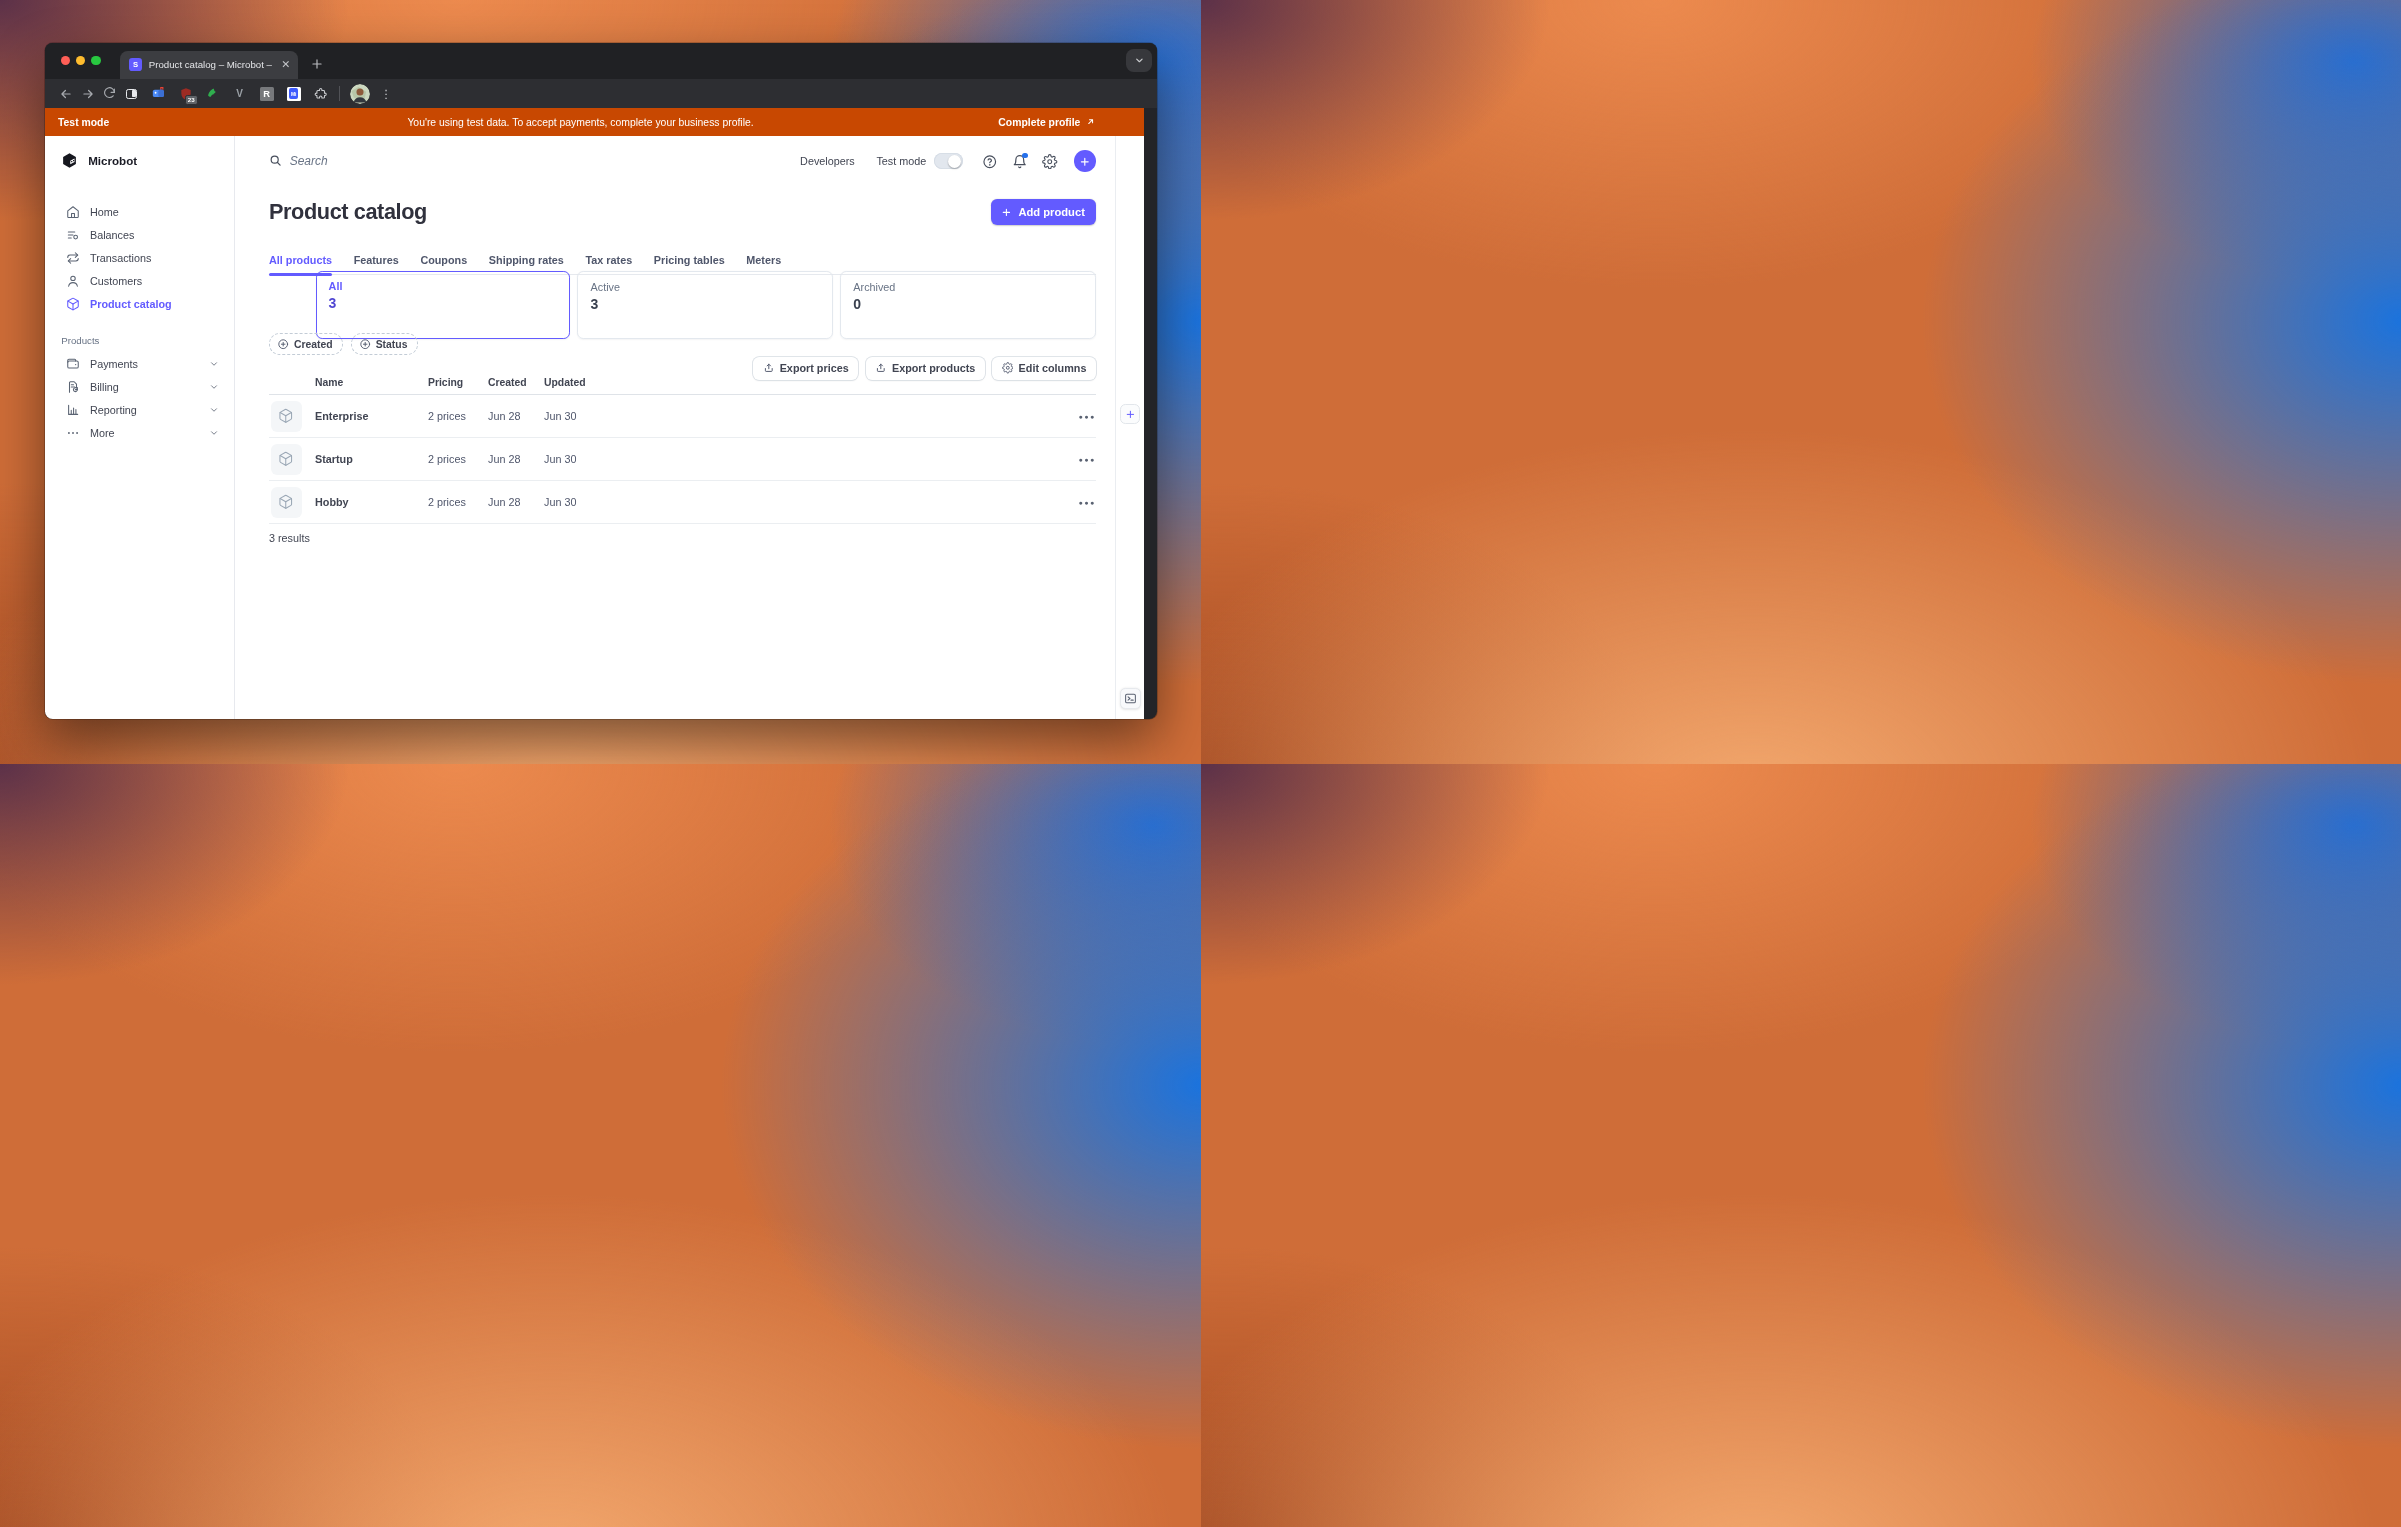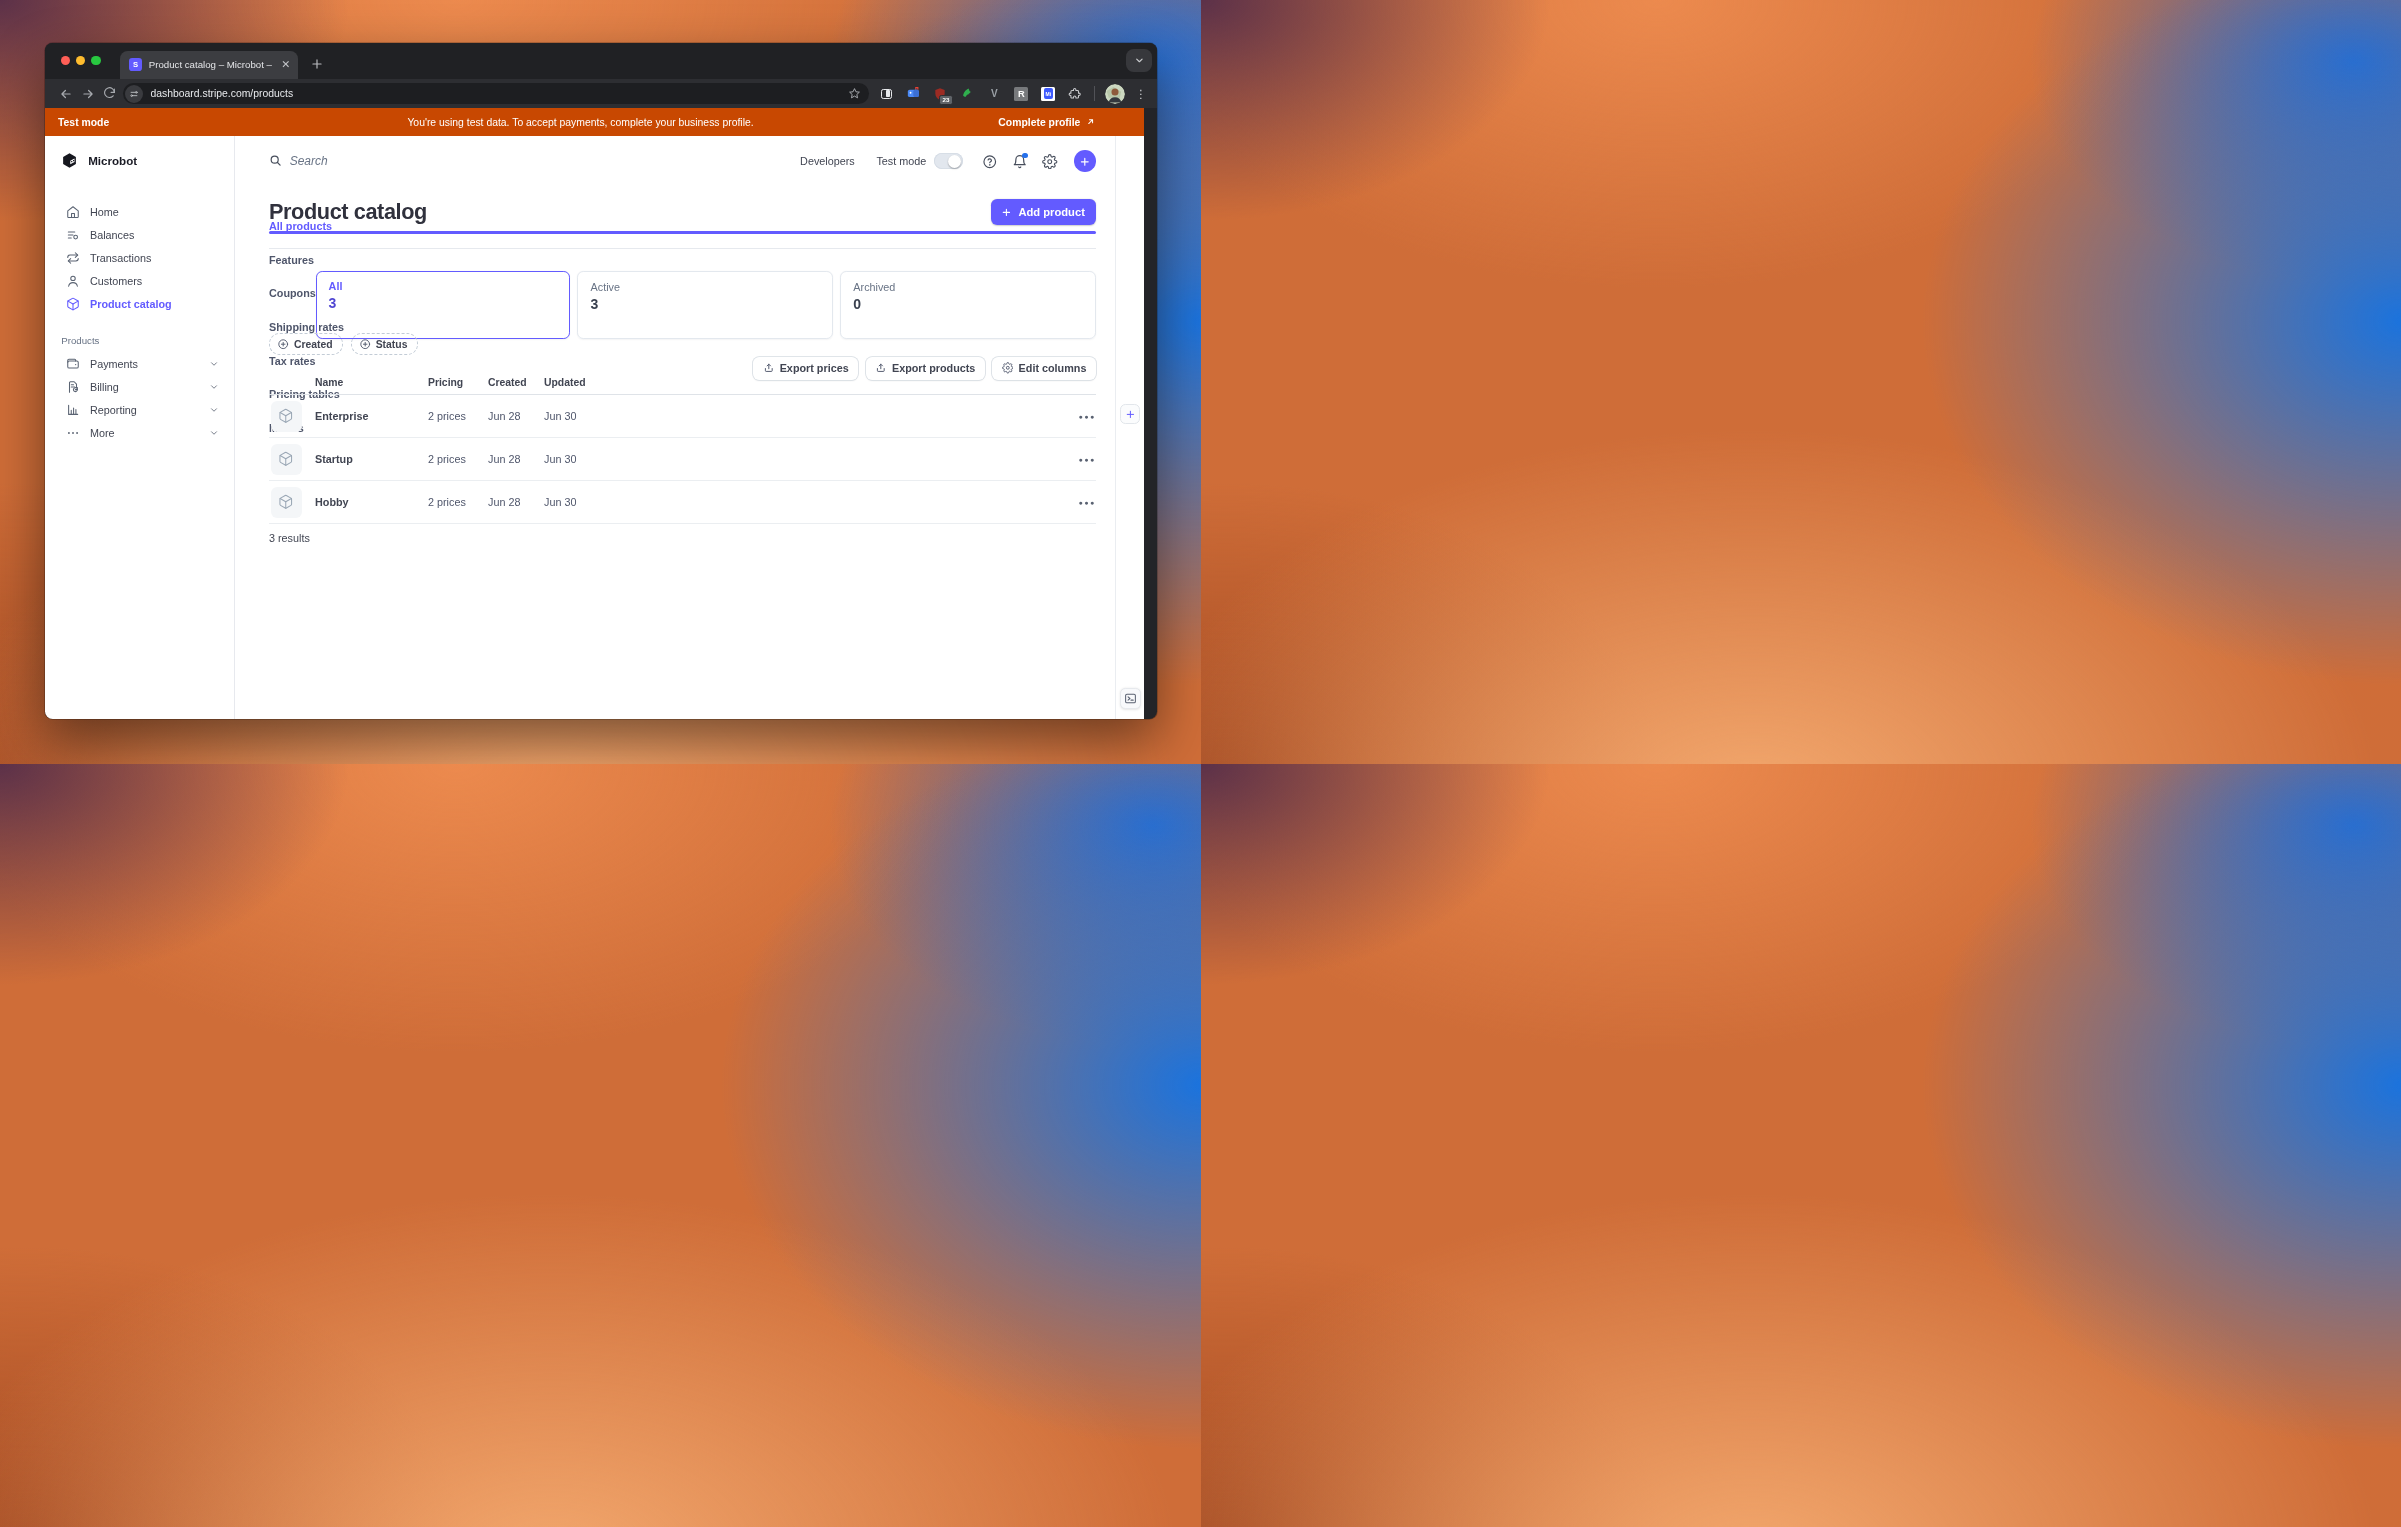--- a/index.html
+++ b/index.html
@@ -110,22 +110,22 @@
   .belldot { position:absolute; right:0.8px; top:0; width:5.4px; height:5.4px; border-radius:50%; background:#2570eb; }
   .plusbtn { width:21.7px; height:21.7px; border-radius:50%; background:#635BFF; color:#fff; display:flex;
     align-items:center; justify-content:center; margin-left:15.5px; }
 
   .titlerow { position:absolute; left:34px; right:19.3px; top:59px; height:34px; display:flex; align-items:center; }
   .pagetitle { font-size:21.7px; font-weight:bold; color:#30313D; letter-spacing:-0.4px; }
   .addproduct { margin-left:auto; height:26px; background:#635BFF; border-radius:6.2px; color:#fff;
     font-size:11.2px; font-weight:bold; display:flex; align-items:center; gap:6.2px; padding:0 10.8px;
     box-shadow:0 0.8px 1.5px rgba(0,0,0,.2); }
 
-  .tabsrow { position:absolute; left:34px; right:19.3px; top:84px; height:29px; display:flex; gap:21.7px;
-    border-bottom:0.8px solid #e6e9ee;flex-direction:column; }
+  .tabsrow { position:absolute; left:34px; right:19.3px; top:110px; height:29px; display:flex; gap:21.7px;
+    border-bottom:0.8px solid #e6e9ee; }
   .ptab { font-size:10.8px; font-weight:bold; color:#4f566b; display:flex; align-items:center; position:relative; cursor:default; }
   .ptab.active { color:#635BFF; }
   .ptab.active::after { content:""; position:absolute; left:0; right:0; bottom:-1.5px; height:2.3px;
     border-radius:1.5px; background:#635BFF; }
 
   .cards { position:absolute; left:34px; right:19.3px; top:135px; height:68px; display:flex; gap:7px;padding-left:47px; }
   .fcard { flex:1; border-radius:6.2px; border:0.8px solid #e3e8ee; box-shadow:0 0.8px 1.5px rgba(48,49,61,.05);
     padding:8.5px 12.4px; }
   .fcard .cl { font-size:10.8px; color:#687385; }
   .fcard .cv { font-size:14px; font-weight:bold; color:#39404f; margin-top:3.1px; }
@@ -199,34 +199,20 @@
     </div>
     <div class="navbtn">
       <svg width="14" height="14" viewBox="0 0 24 24" fill="none" stroke="#a7aaaf" stroke-width="2.1" stroke-linecap="round" stroke-linejoin="round">
           <path d="M5 12h14M13 6l6 6-6 6"></path>
         </svg>
     </div>
     <div class="navbtn">
       <svg width="13" height="13" viewBox="0 0 24 24" fill="none" stroke="#a7aaaf" stroke-width="2.1" stroke-linecap="round" stroke-linejoin="round">
           <path d="M21 4v6h-6"></path>
           <path d="M21 10a9 9 0 1 0-2.2 6.2"></path>
-        </svg>
-    </div>
-    <div class="urlpill">
-      <span class="tunecircle">
-        <svg width="10" height="10" viewBox="0 0 24 24" fill="none" stroke="#c9cbce" stroke-width="2" stroke-linecap="round">
-            <path d="M5 8h9"></path>
-            <circle cx="17.5" cy="8" r="2"></circle>
-            <path d="M19 16h-9"></path>
-            <circle cx="6.5" cy="16" r="2"></circle>
-          </svg>
-      </span>
-      <span class="urltext">dashboard.stripe.com/products</span>
-      <svg width="13" height="13" viewBox="0 0 24 24" fill="none" stroke="#a7aaaf" stroke-width="1.8" stroke-linejoin="round">
-          <path d="M12 3l2.7 5.8 6.3.7-4.7 4.3 1.3 6.2-5.6-3.2L6.4 20l1.3-6.2L3 9.5l6.3-.7z"></path>
         </svg>
     </div>
     <div class="exts">
       <div class="ext ext-panel">
           <i></i>
         </div>
       <div class="ext">
         <svg width="14.7" height="14.7" viewBox="0 0 24 24">
             <path d="M16 6V2.6h3.4V6" fill="none" stroke="#e94235" stroke-width="1.8"></path>
             <rect x="3" y="6" width="18" height="12" rx="3" fill="#4b8af7"></rect>

